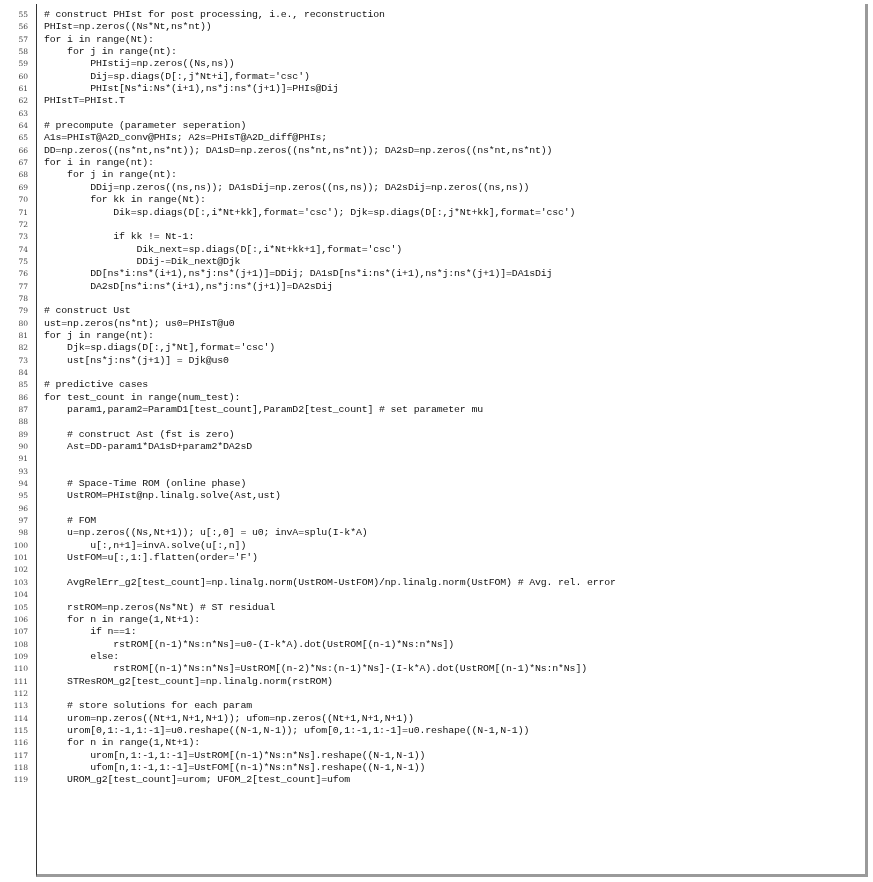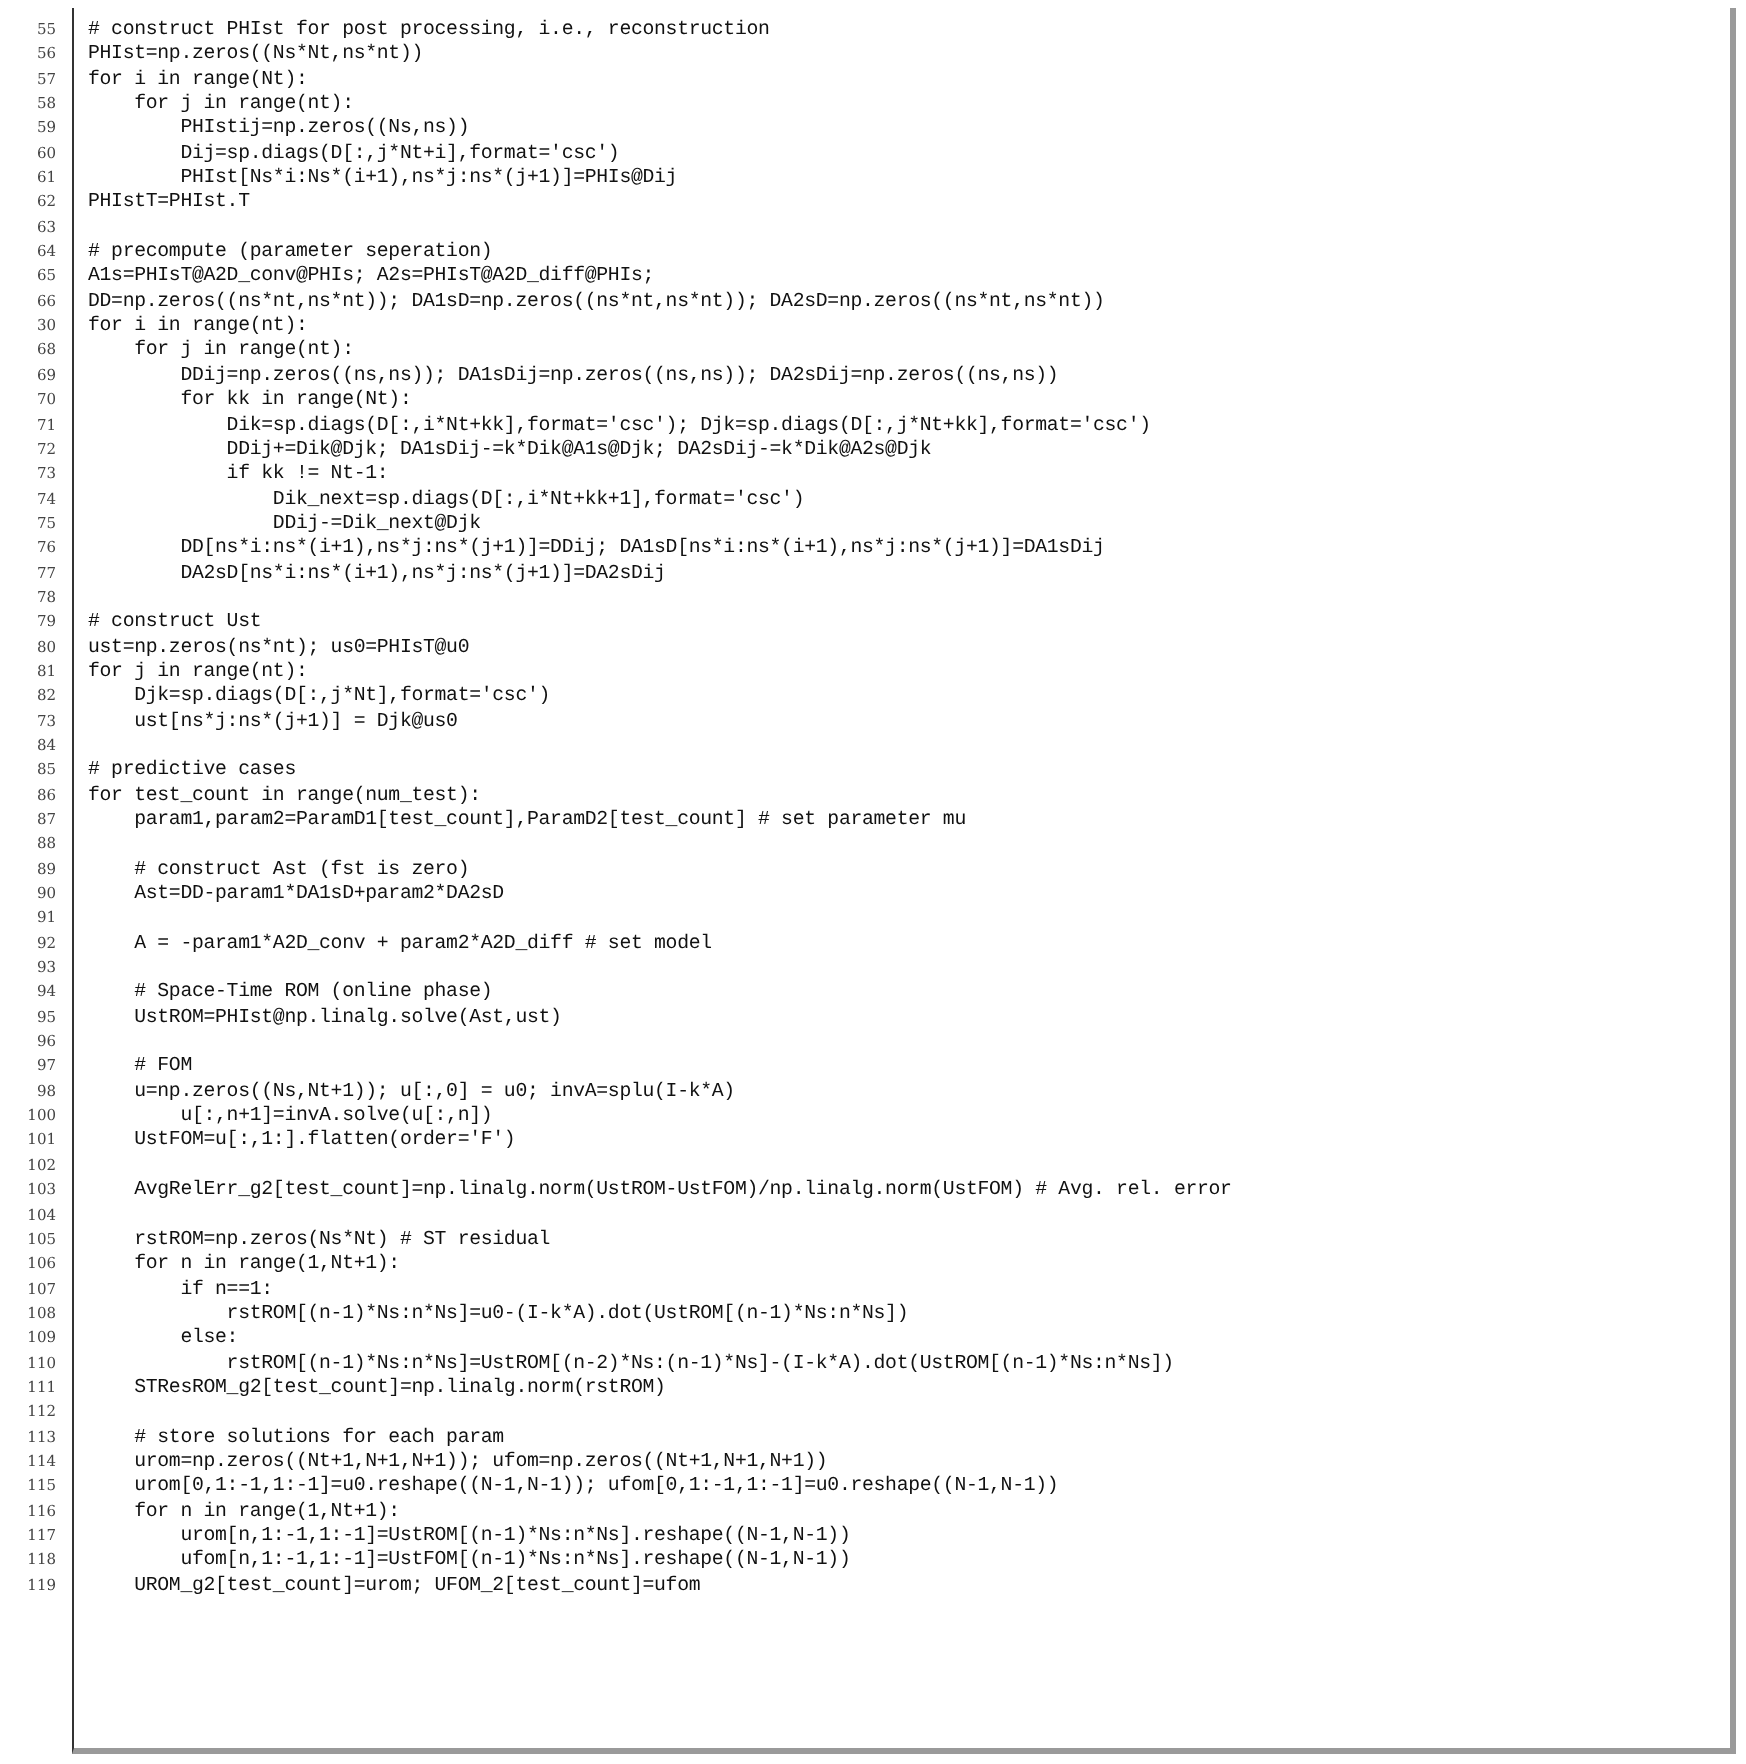--- a/index.html
+++ b/index.html
@@ -52,46 +52,45 @@
     <div class="line"><span class="lineno">57</span><span class="code">for i in range(Nt):</span></div>
     <div class="line"><span class="lineno">58</span><span class="code">    for j in range(nt):</span></div>
     <div class="line"><span class="lineno">59</span><span class="code">        PHIstij=np.zeros((Ns,ns))</span></div>
     <div class="line"><span class="lineno">60</span><span class="code">        Dij=sp.diags(D[:,j*Nt+i],format='csc')</span></div>
     <div class="line"><span class="lineno">61</span><span class="code">        PHIst[Ns*i:Ns*(i+1),ns*j:ns*(j+1)]=PHIs@Dij</span></div>
     <div class="line"><span class="lineno">62</span><span class="code">PHIstT=PHIst.T</span></div>
     <div class="line"><span class="lineno">63</span><span class="code"></span></div>
     <div class="line"><span class="lineno">64</span><span class="code"># precompute (parameter seperation)</span></div>
     <div class="line"><span class="lineno">65</span><span class="code">A1s=PHIsT@A2D_conv@PHIs; A2s=PHIsT@A2D_diff@PHIs;</span></div>
     <div class="line"><span class="lineno">66</span><span class="code">DD=np.zeros((ns*nt,ns*nt)); DA1sD=np.zeros((ns*nt,ns*nt)); DA2sD=np.zeros((ns*nt,ns*nt))</span></div>
-    <div class="line"><span class="lineno">30</span><span class="code">for i in range(nt):</span></div>
+    <div class="line"><span class="lineno">67</span><span class="code">for i in range(nt):</span></div>
     <div class="line"><span class="lineno">68</span><span class="code">    for j in range(nt):</span></div>
     <div class="line"><span class="lineno">69</span><span class="code">        DDij=np.zeros((ns,ns)); DA1sDij=np.zeros((ns,ns)); DA2sDij=np.zeros((ns,ns))</span></div>
     <div class="line"><span class="lineno">70</span><span class="code">        for kk in range(Nt):</span></div>
     <div class="line"><span class="lineno">71</span><span class="code">            Dik=sp.diags(D[:,i*Nt+kk],format='csc'); Djk=sp.diags(D[:,j*Nt+kk],format='csc')</span></div>
-    <div class="line"><span class="lineno">72</span><span class="code">            DDij+=Dik@Djk; DA1sDij-=k*Dik@A1s@Djk; DA2sDij-=k*Dik@A2s@Djk</span></div>
+    <div class="line"><span class="lineno">72</span></div>
     <div class="line"><span class="lineno">73</span><span class="code">            if kk != Nt-1:</span></div>
     <div class="line"><span class="lineno">74</span><span class="code">                Dik_next=sp.diags(D[:,i*Nt+kk+1],format='csc')</span></div>
     <div class="line"><span class="lineno">75</span><span class="code">                DDij-=Dik_next@Djk</span></div>
     <div class="line"><span class="lineno">76</span><span class="code">        DD[ns*i:ns*(i+1),ns*j:ns*(j+1)]=DDij; DA1sD[ns*i:ns*(i+1),ns*j:ns*(j+1)]=DA1sDij</span></div>
     <div class="line"><span class="lineno">77</span><span class="code">        DA2sD[ns*i:ns*(i+1),ns*j:ns*(j+1)]=DA2sDij</span></div>
     <div class="line"><span class="lineno">78</span><span class="code"></span></div>
     <div class="line"><span class="lineno">79</span><span class="code"># construct Ust</span></div>
     <div class="line"><span class="lineno">80</span><span class="code">ust=np.zeros(ns*nt); us0=PHIsT@u0</span></div>
     <div class="line"><span class="lineno">81</span><span class="code">for j in range(nt):</span></div>
     <div class="line"><span class="lineno">82</span><span class="code">    Djk=sp.diags(D[:,j*Nt],format='csc')</span></div>
     <div class="line"><span class="lineno">73</span><span class="code">    ust[ns*j:ns*(j+1)] = Djk@us0</span></div>
     <div class="line"><span class="lineno">84</span><span class="code"></span></div>
     <div class="line"><span class="lineno">85</span><span class="code"># predictive cases</span></div>
     <div class="line"><span class="lineno">86</span><span class="code">for test_count in range(num_test):</span></div>
     <div class="line"><span class="lineno">87</span><span class="code">    param1,param2=ParamD1[test_count],ParamD2[test_count] # set parameter mu</span></div>
     <div class="line"><span class="lineno">88</span><span class="code"></span></div>
     <div class="line"><span class="lineno">89</span><span class="code">    # construct Ast (fst is zero)</span></div>
     <div class="line"><span class="lineno">90</span><span class="code">    Ast=DD-param1*DA1sD+param2*DA2sD</span></div>
     <div class="line"><span class="lineno">91</span><span class="code"></span></div>
-    <div class="line"><span class="lineno">92</span><span class="code">    A = -param1*A2D_conv + param2*A2D_diff # set model</span></div>
     <div class="line"><span class="lineno">93</span><span class="code"></span></div>
     <div class="line"><span class="lineno">94</span><span class="code">    # Space-Time ROM (online phase)</span></div>
     <div class="line"><span class="lineno">95</span><span class="code">    UstROM=PHIst@np.linalg.solve(Ast,ust)</span></div>
     <div class="line"><span class="lineno">96</span><span class="code"></span></div>
     <div class="line"><span class="lineno">97</span><span class="code">    # FOM</span></div>
     <div class="line"><span class="lineno">98</span><span class="code">    u=np.zeros((Ns,Nt+1)); u[:,0] = u0; invA=splu(I-k*A)</span></div>
     <div class="line"><span class="lineno">100</span><span class="code">        u[:,n+1]=invA.solve(u[:,n])</span></div>
     <div class="line"><span class="lineno">101</span><span class="code">    UstFOM=u[:,1:].flatten(order='F')</span></div>
     <div class="line"><span class="lineno">102</span><span class="code"></span></div>
     <div class="line"><span class="lineno">103</span><span class="code">    AvgRelErr_g2[test_count]=np.linalg.norm(UstROM-UstFOM)/np.linalg.norm(UstFOM) # Avg. rel. error</span></div>

